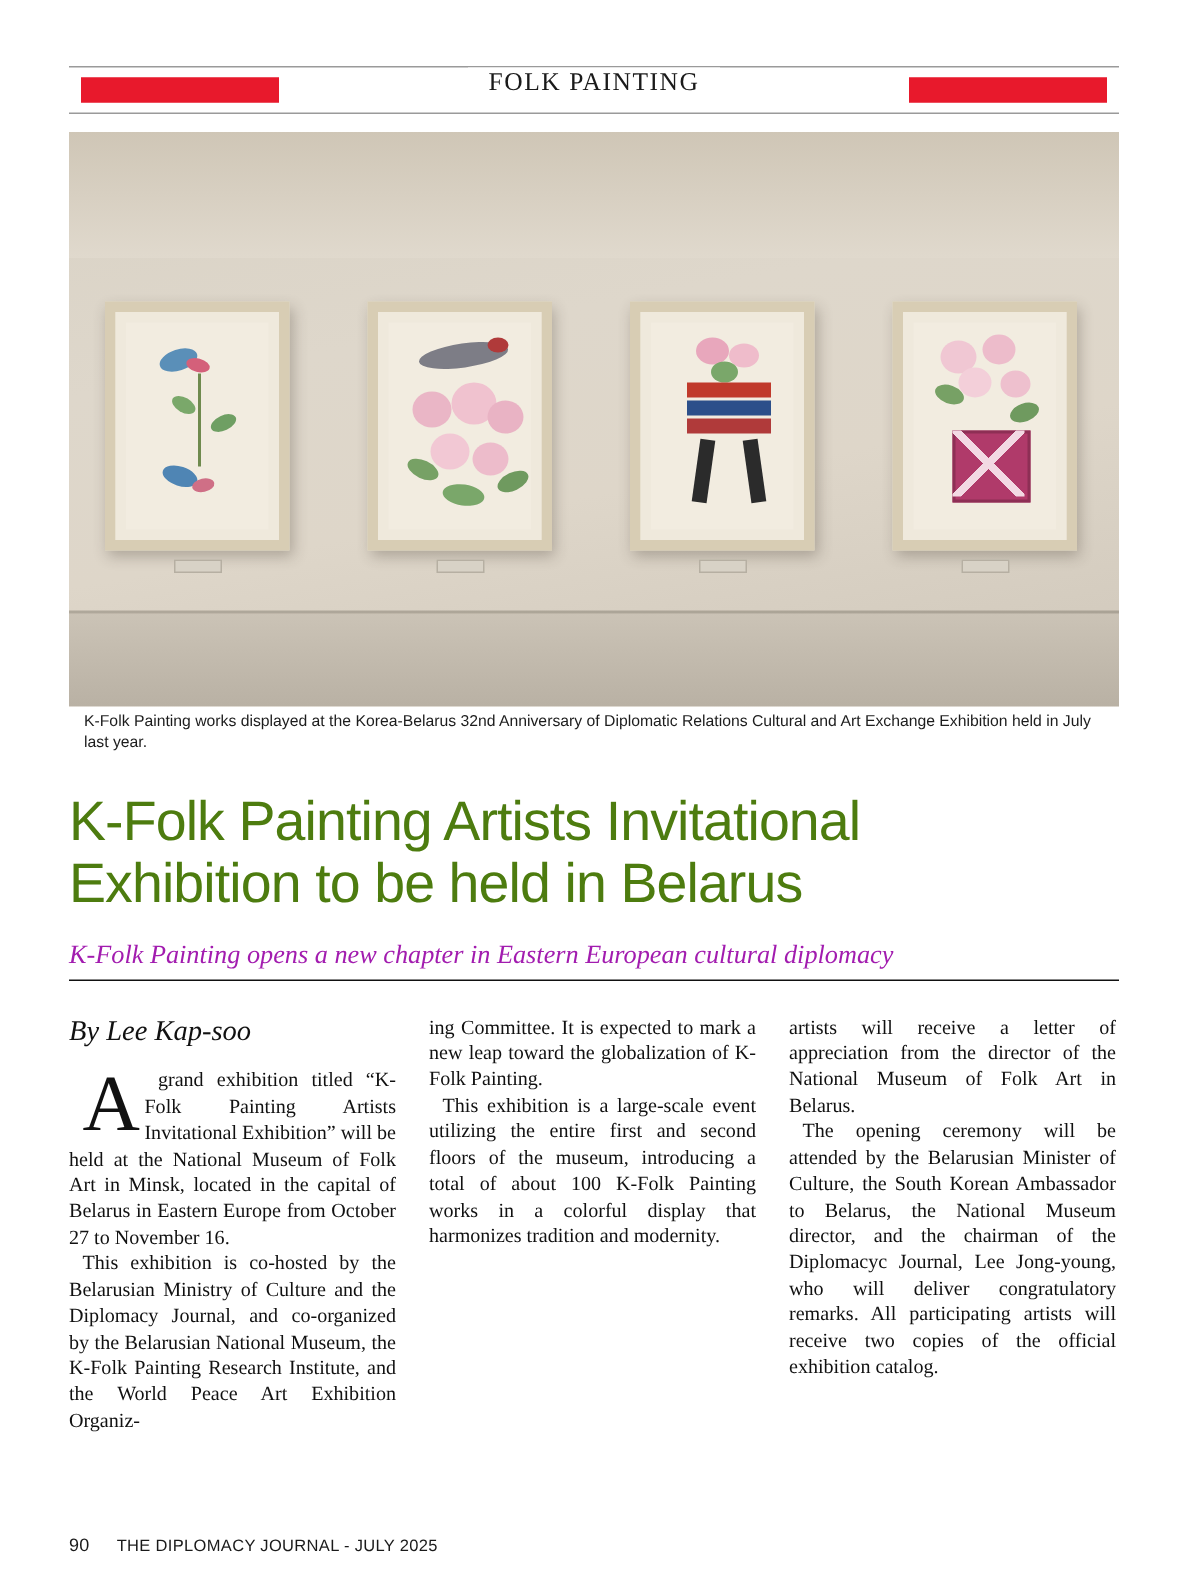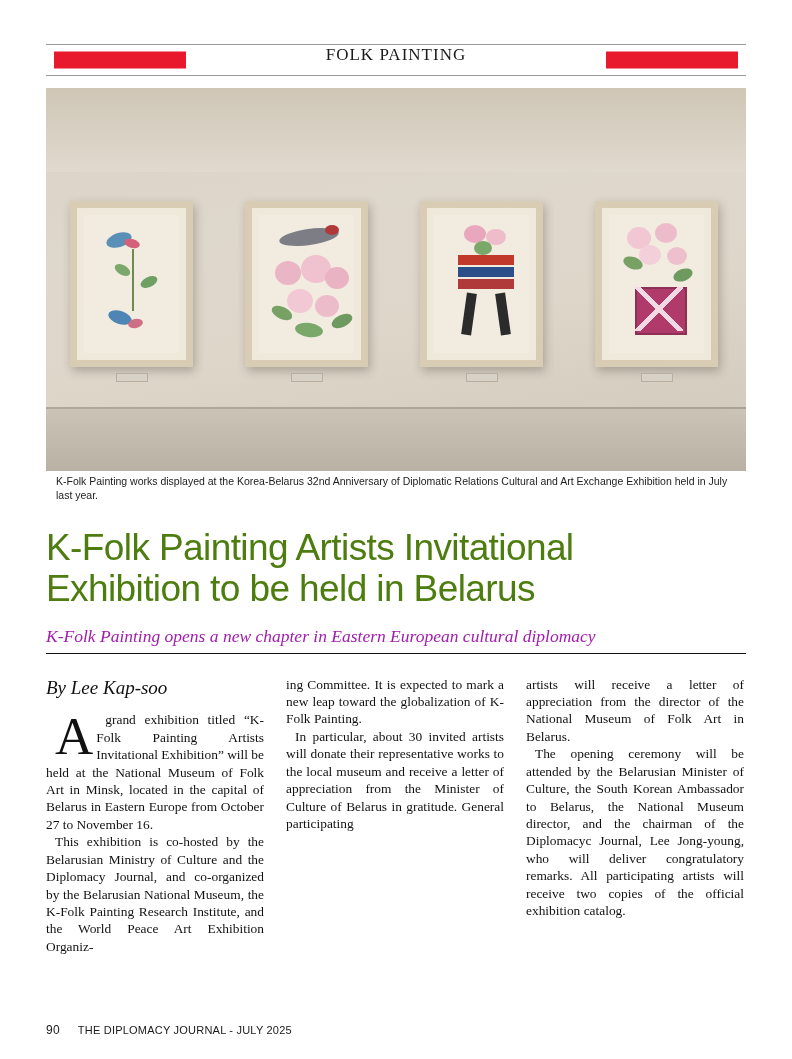--- a/index.html
+++ b/index.html
@@ -303,21 +303,21 @@
   <div class="subhead">K-Folk Painting opens a new chapter in Eastern European cultural diplomacy</div>
 
   <div class="columns">
     <div class="col">
       <div class="byline">By Lee Kap-soo</div>
       <p class="dropcap-para"><span class="dropcap">A</span><span>grand exhibition titled “K-Folk Painting Artists Invitational Exhibition” will be held at the National Museum of Folk Art in Minsk, located in the capital of Belarus in Eastern Europe from October 27 to November 16.</span></p>
       <p>This exhibition is co-hosted by the Belarusian Ministry of Culture and the Diplomacy Journal, and co-organized by the Belarusian National Museum, the K-Folk Painting Research Institute, and the World Peace Art Exhibition Organiz-</p>
     </div>
     <div class="col">
       <p class="noindent">ing Committee. It is expected to mark a new leap toward the globalization of K-Folk Painting.</p>
-      <p>In particular, about 30 invited artists will donate their representative works to the local museum and receive a letter of appreciation from the Minister of Culture of Belarus in gratitude. General participating</p>
+      <p>This exhibition is a large-scale event utilizing the entire first and second floors of the museum, introducing a total of about 100 K-Folk Painting works in a colorful display that harmonizes tradition and modernity.</p>
     </div>
     <div class="col">
       <p class="noindent">artists will receive a letter of appreciation from the director of the National Museum of Folk Art in Belarus.</p>
       <p>The opening ceremony will be attended by the Belarusian Minister of Culture, the South Korean Ambassador to Belarus, the National Museum director, and the chairman of the Diplomacyc Journal, Lee Jong-young, who will deliver congratulatory remarks. All participating artists will receive two copies of the official exhibition catalog.</p>
     </div>
   </div>
 
   <div class="footer">
     <span class="pagenum">90</span>
     <span>THE DIPLOMACY JOURNAL - JULY 2025</span>

